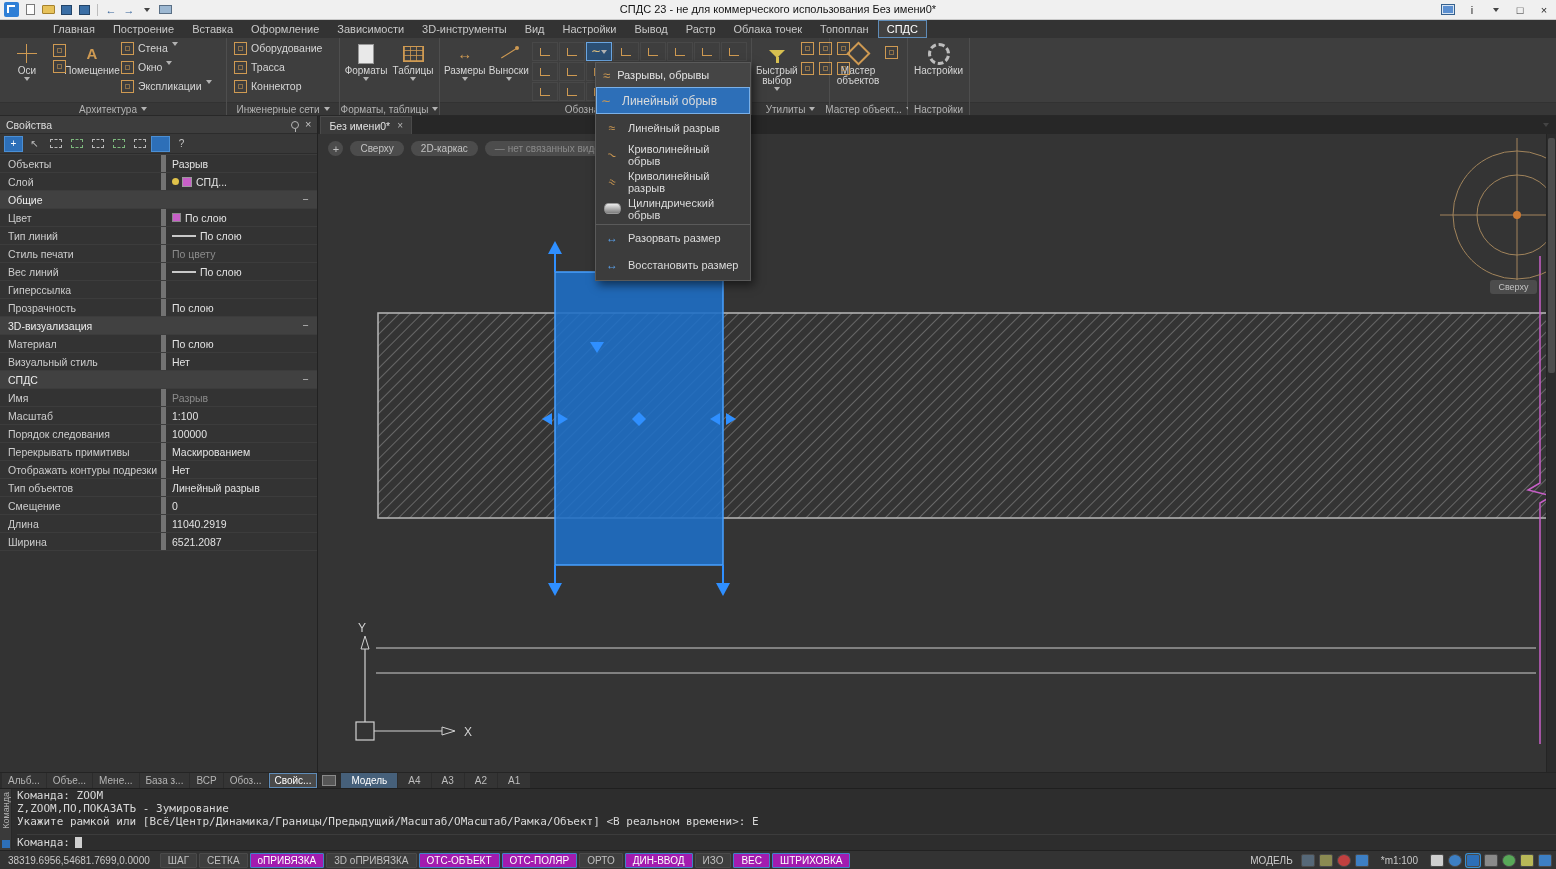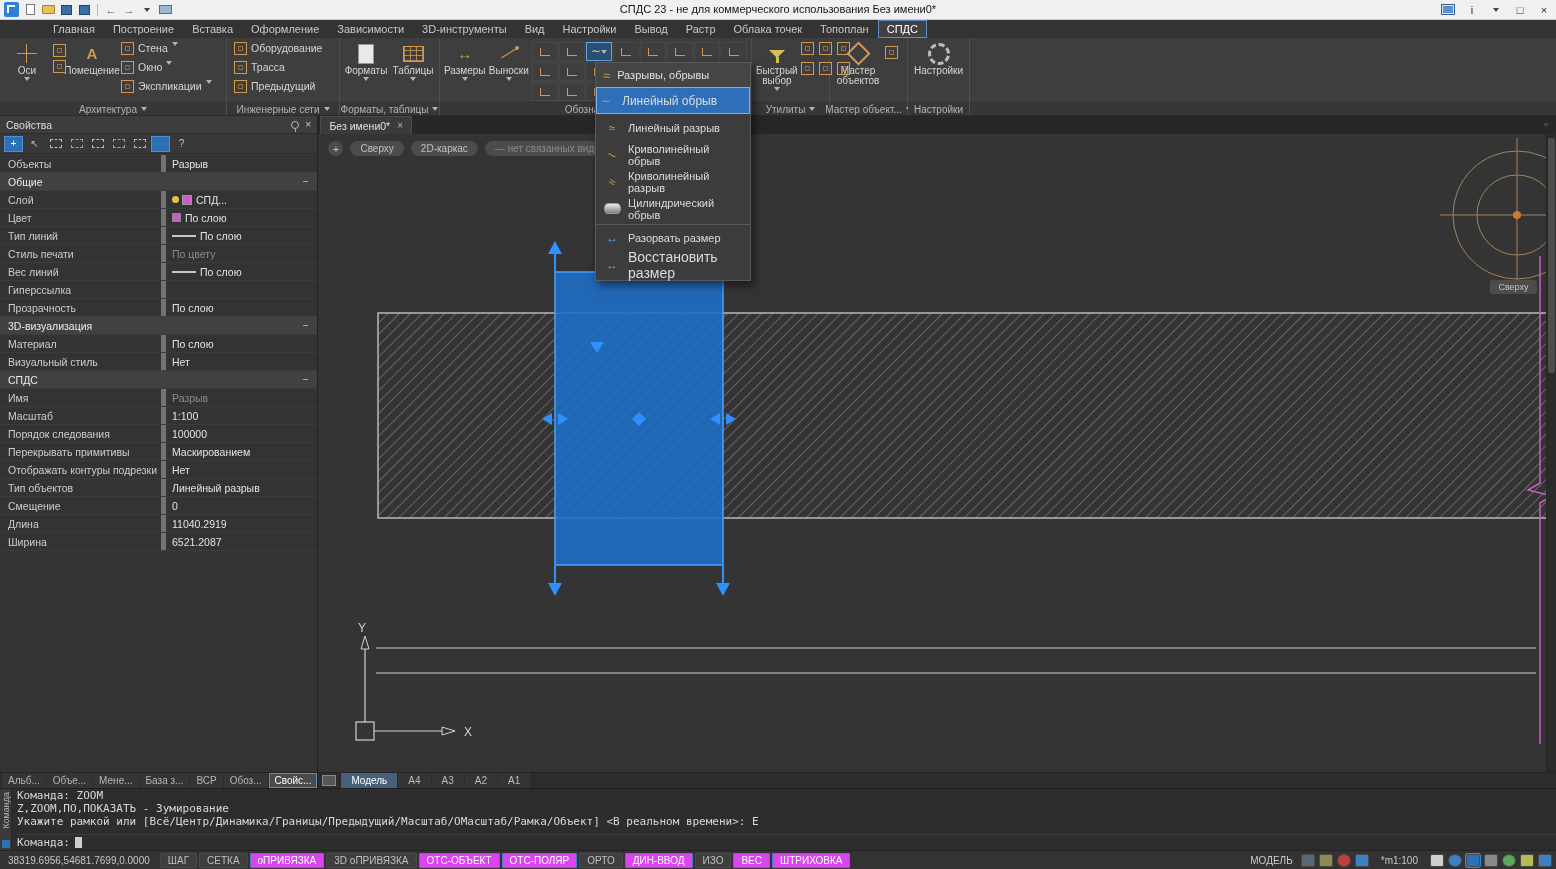--- a/index.html
+++ b/index.html
@@ -124,21 +124,21 @@
 .cmd-side-ico{margin-top:auto;width:8px;height:8px;background:#2d6fb8}
 .cmd-body{flex:1;display:flex;flex-direction:column;font-family:"DejaVu Sans Mono",monospace;font-size:11px;color:#d8d8d8;padding:0 0 0 5px;overflow:hidden}
 .cmd-line{height:13px;line-height:13px;white-space:nowrap;overflow:hidden}
 .cmd-prompt{margin-top:auto;flex:0 0 16px;border-top:1px solid #3c3c3c;display:flex;align-items:center;gap:5px}
 .cmd-cursor{width:7px;height:11px;background:#cfcfcf}
 
 
 .status{flex:0 0 19px;background:#333;border-top:1px solid #222;display:flex;align-items:center;font-size:10px;padding:0 4px;gap:2px;white-space:nowrap}
 .coords{color:#c8c8c8;padding:0 8px 0 4px}
 .stg{height:15px;line-height:13px;padding:0 7px;background:#3e3e3e;border:1px solid #4a4a4a;color:#c0c0c0;border-radius:1px}
-.stg.active{background:#d946ef;border-color:#3f82c8;color:#fff}
+.stg.active{background:#a21caf;border-color:#3f82c8;color:#fff}
 .st-right{margin-left:auto;display:flex;align-items:center;gap:4px}
 .st-label{color:#cccccc;margin:0 4px}
 .st-scale{color:#c8c8c8;margin:0 8px}
 .st-ic{width:14px;height:13px;border-radius:2px;border:1px solid #4a4a4a}
 .st-ic.rnd{border-radius:50%}
 .st-ic.activebox{box-shadow:0 0 0 1px #3a8fd0;background:#1f4f7a}
 </style>
 </head>
 <body>
 
@@ -247,21 +247,21 @@
           <div class="hbtn">
               <span class="sic"></span>
               <span>Оборудование</span>
             </div>
           <div class="hbtn">
               <span class="sic"></span>
               <span>Трасса</span>
             </div>
           <div class="hbtn">
               <span class="sic"></span>
-              <span>Предыдущий</span>
+              <span>Коннектор</span>
             </div>
         </div>
       </div>
       <div class="rp-footer">
           <span>Инженерные сети</span>
           <span class="caret"></span>
         </div>
     </div>
 
     <div class="rpanel" style="width:100px">
@@ -413,30 +413,30 @@
         <span class="ptool">?</span>
       </div>
       <div class="props-grid">
 
       <div class="prow">
           <div class="plabel">Объекты</div>
           <div class="pvalue">
               <span>Разрыв</span>
             </div>
         </div>
+          <div class="prow mi-layer">
+          <div class="plabel">Слой</div>
+          <div class="pvalue">
+              <span class="picon"></span>
+              <span>СПД...</span>
+            </div>
+        </div>
           <div class="prow group">
           <div class="plabel">Общие</div>
 
-        </div>
-          <div class="prow mi-layer">
-          <div class="plabel">Слой</div>
-          <div class="pvalue">
-              <span class="picon"></span>
-              <span>СПД...</span>
-            </div>
         </div>
           <div class="prow mi-swatch">
           <div class="plabel">Цвет</div>
           <div class="pvalue">
               <span class="picon"></span>
               <span>По слою</span>
             </div>
         </div>
           <div class="prow mi-line">
           <div class="plabel">Тип линий</div>
@@ -733,21 +733,21 @@
         <span>Криволинейный разрыв</span>
       </div>
         <div class="dd-item mi-cylinder" style="height:27px;display:flex;align-items:center;gap:7px;padding:0 7px;color:#dcdcdc;font-size:11px">
         <span class="dd-ic"></span>
         <span>Цилиндрический обрыв</span>
       </div>
         <div class="dd-item sep mi-dim-break" style="height:27px;display:flex;align-items:center;gap:7px;padding:0 7px;color:#dcdcdc;font-size:11px">
         <span class="dd-ic"></span>
         <span>Разорвать размер</span>
       </div>
-        <div class="dd-item mi-dim-restore" style="height:27px;display:flex;align-items:center;gap:7px;padding:0 7px;color:#dcdcdc;font-size:14px">
+        <div class="dd-item mi-dim-restore" style="height:27px;display:flex;align-items:center;gap:7px;padding:0 7px;color:#dcdcdc;font-size:11px">
         <span class="dd-ic"></span>
         <span>Восстановить размер</span>
       </div>
       </div>
   </div>
 
 </div>
 
 <style>
 

